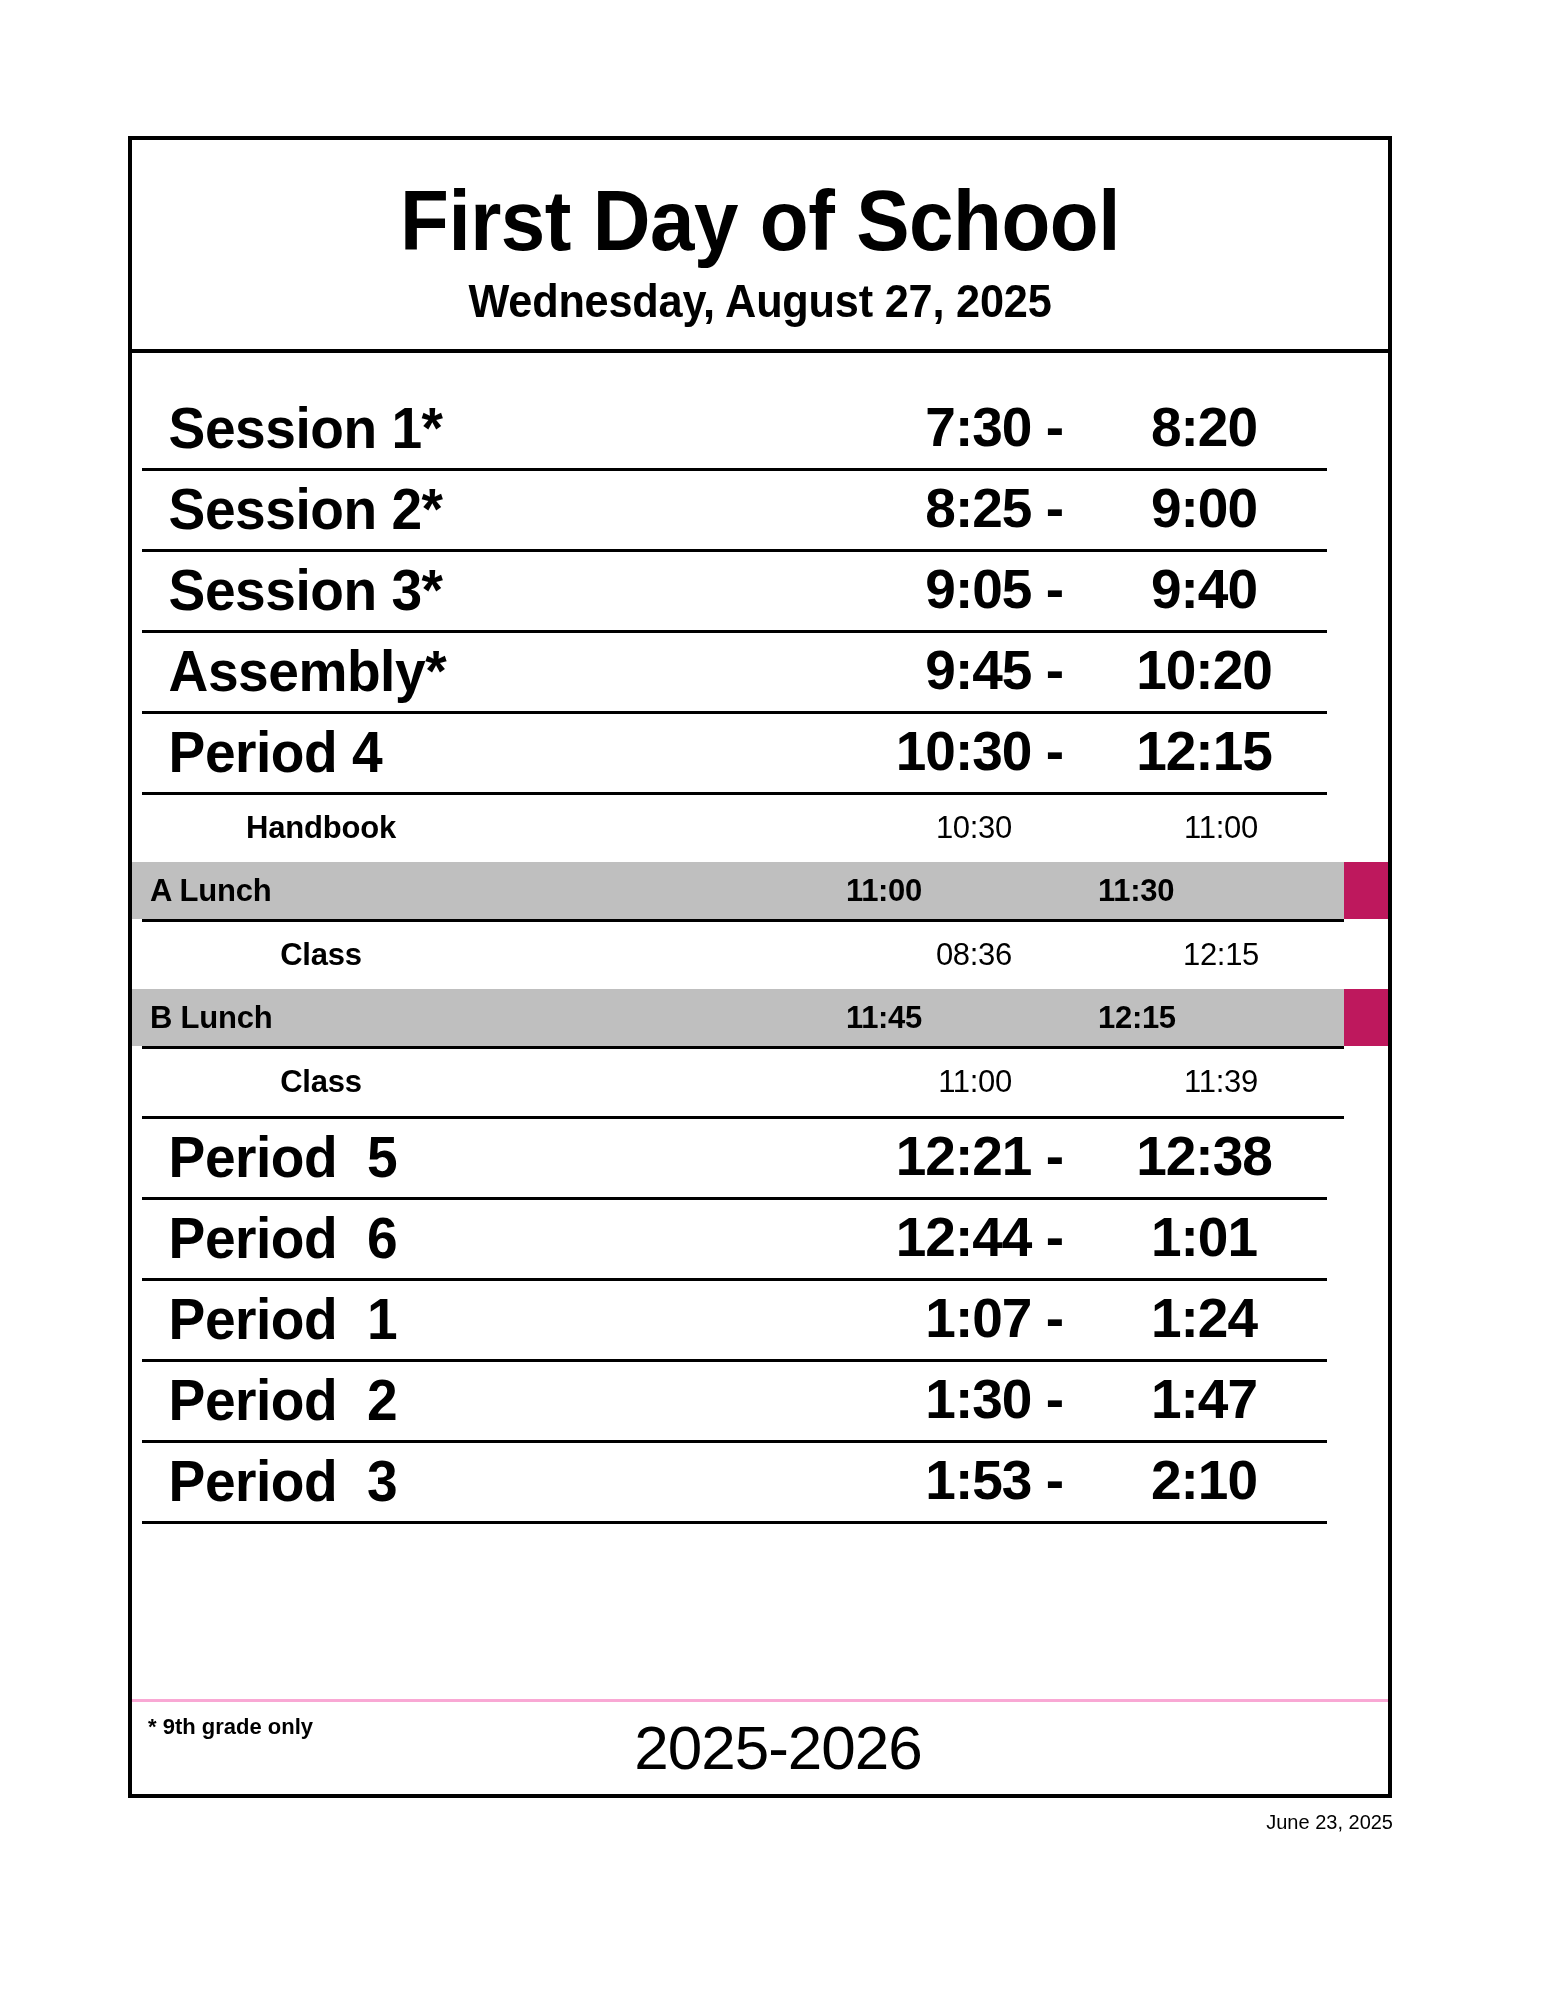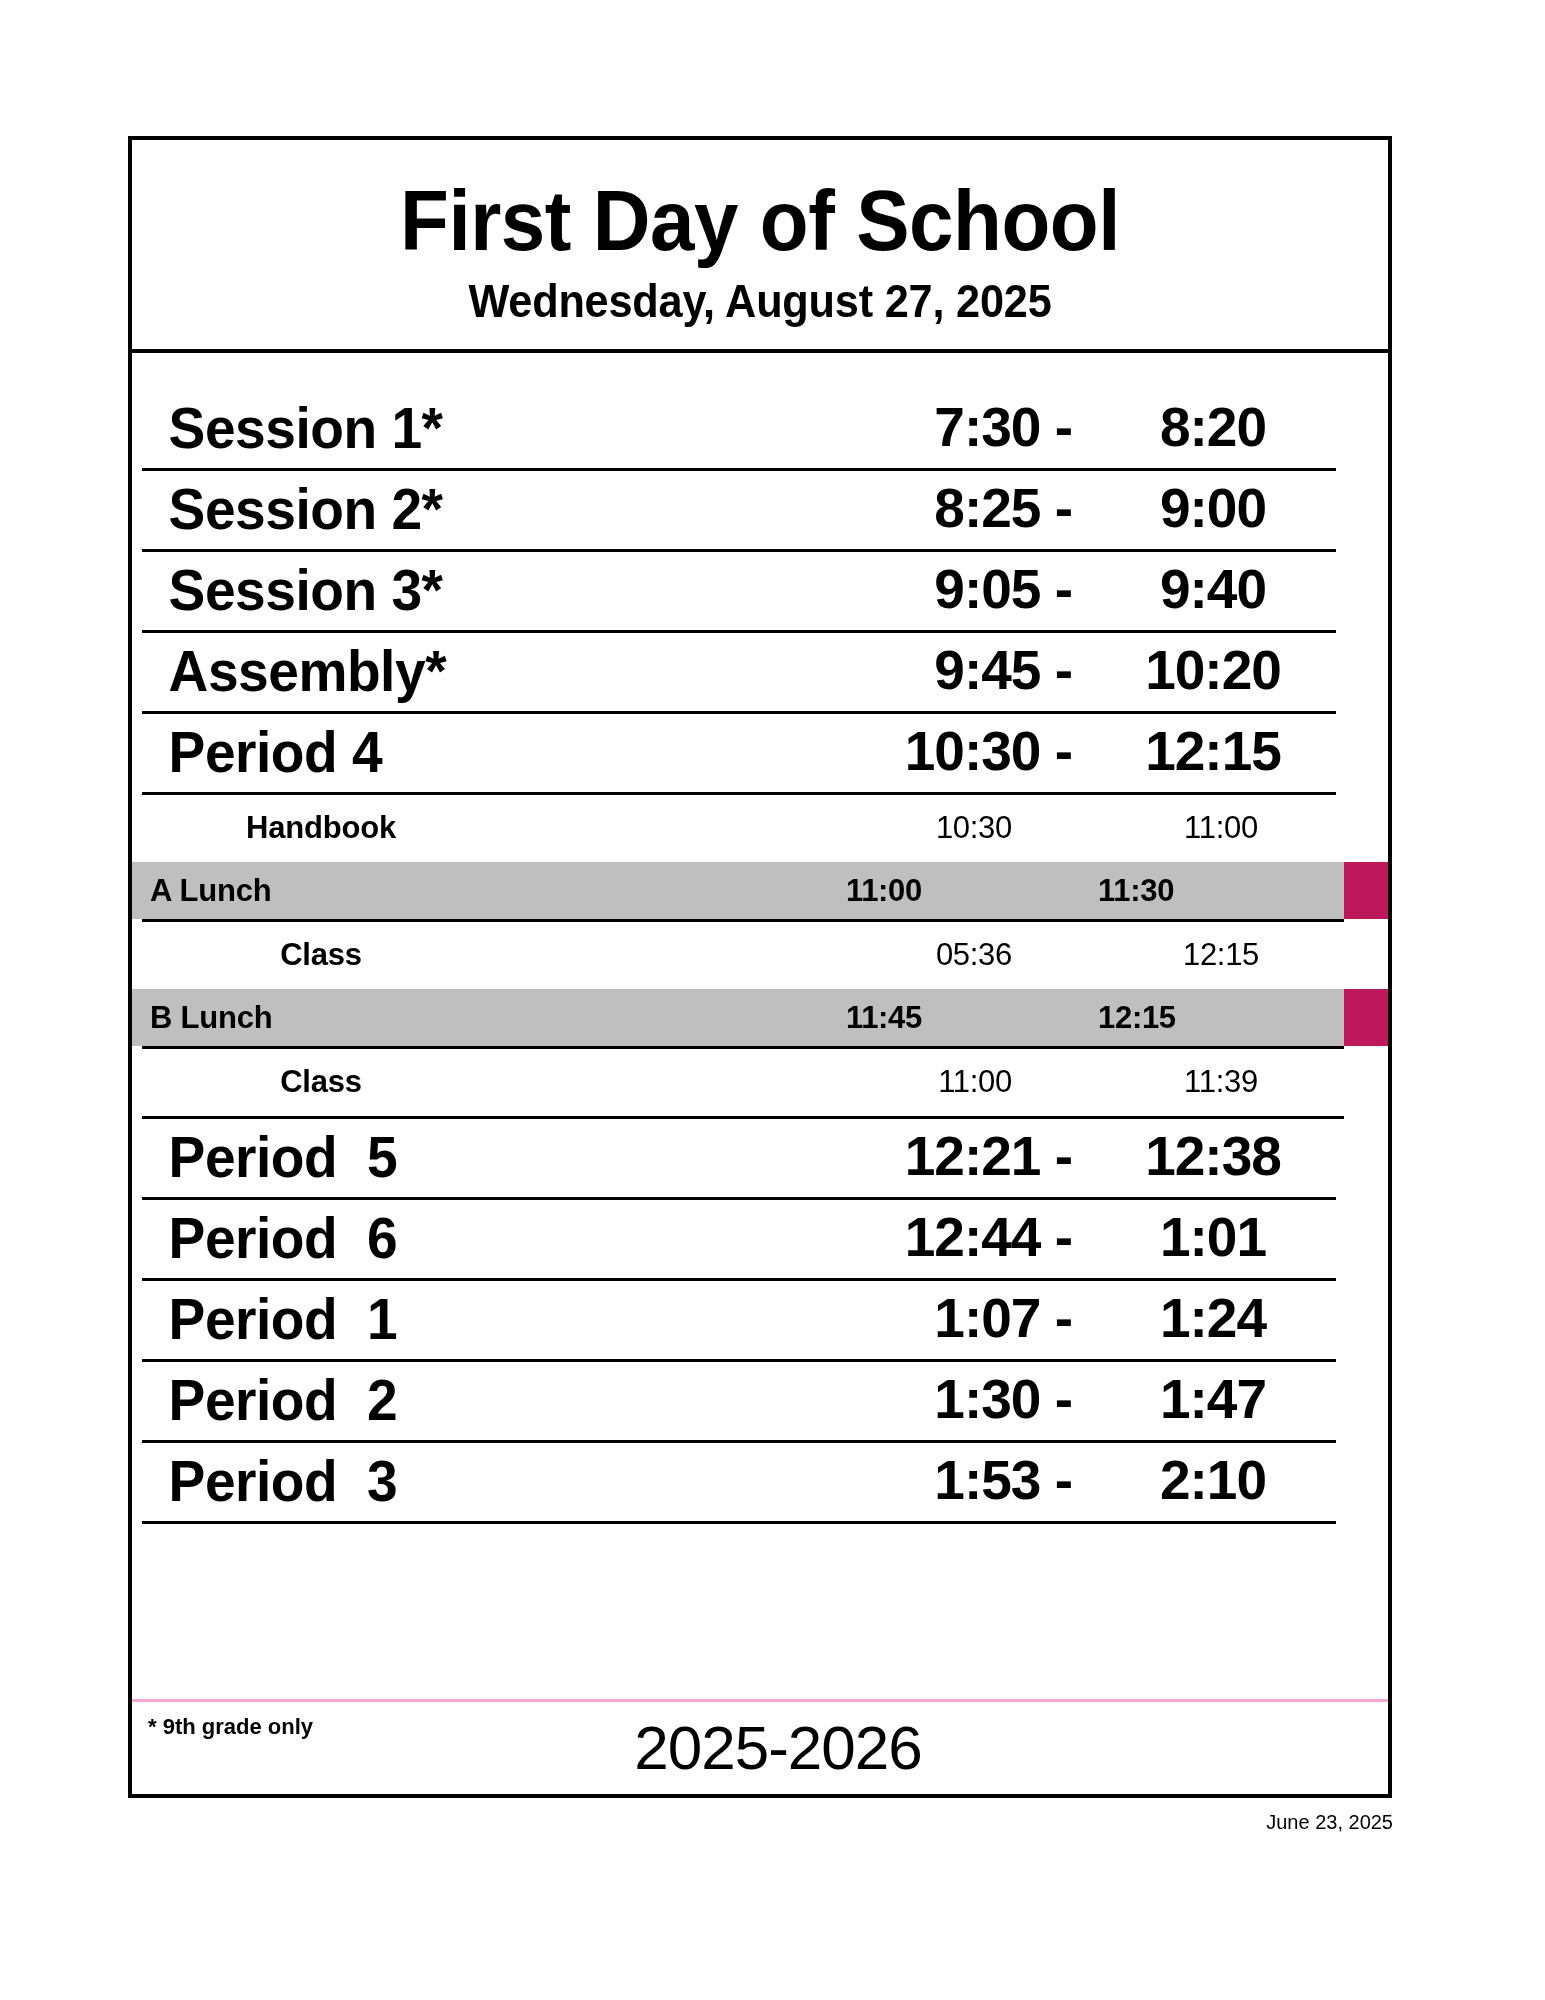--- a/index.html
+++ b/index.html
@@ -82,21 +82,21 @@
     display: flex;
     align-items: center;
     box-sizing: border-box;
   }
 
   
   .row-major {
     height: 81px;
     padding: 0 44px 0 10px;
     border-bottom: 3px solid #000000;
-    margin: 0 8px 0 0;
+    margin: 0 17px 0 0;
   }
   .row-major .cell-name {
     flex: 0 0 480px;
     padding-left: 28px;
     font-family: "Liberation Sans Narrow", "Liberation Sans", "DejaVu Sans Condensed", sans-serif;
     font-weight: bold;
     font-size: 58px;
     line-height: 1;
     letter-spacing: -0.5px;
     transform: scaleX(0.95);
@@ -301,21 +301,21 @@
           <div class="cell-start">10:30</div>
           <div class="cell-end">11:00</div>
         </div>
         <div class="row row-sub highlight">
           <div class="cell-name">A Lunch</div>
           <div class="cell-start">11:00</div>
           <div class="cell-end">11:30</div>
         </div>
         <div class="row row-sub plain">
           <div class="cell-name">Class</div>
-          <div class="cell-start">05:36</div>
+          <div class="cell-start">08:36</div>
           <div class="cell-end">12:15</div>
         </div>
         <div class="row row-sub highlight">
           <div class="cell-name">B Lunch</div>
           <div class="cell-start">11:45</div>
           <div class="cell-end">12:15</div>
         </div>
         <div class="row row-sub plain">
           <div class="cell-name">Class</div>
           <div class="cell-start">11:00</div>

